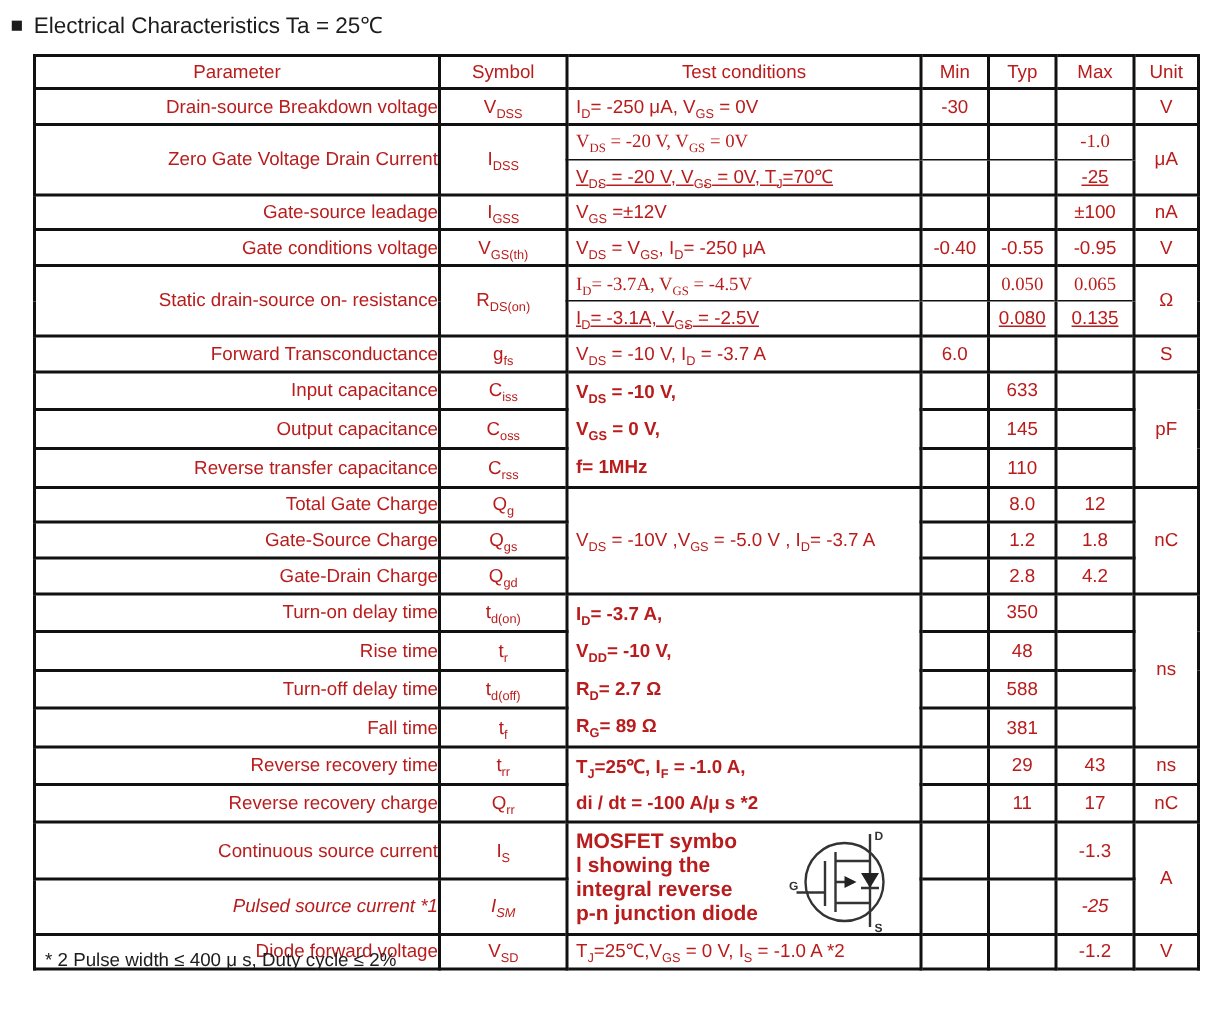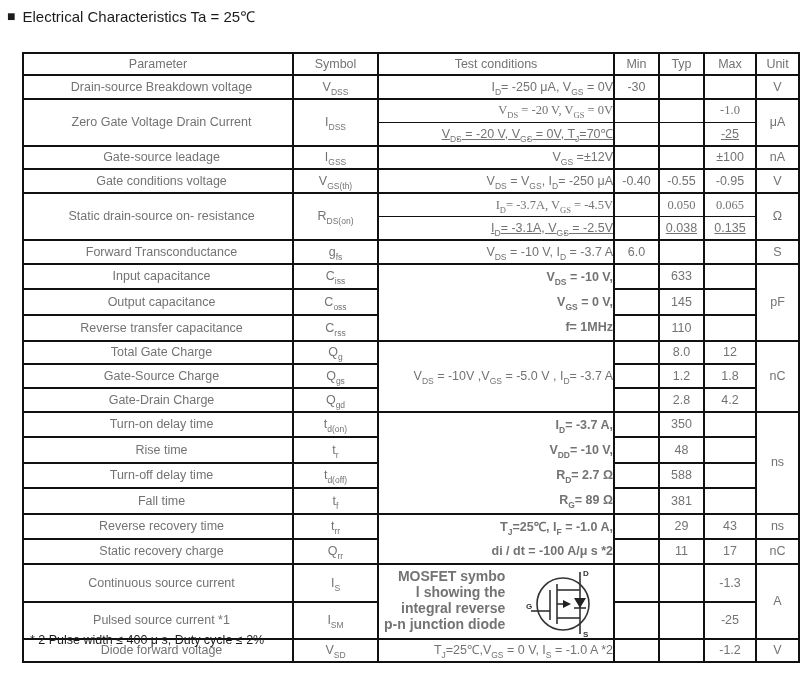--- a/index.html
+++ b/index.html
@@ -8,36 +8,36 @@
     font-family:"Liberation Sans",sans-serif;color:#1a1a1a;
     position:relative;overflow:hidden;
   }
   .title-row{
     position:absolute;left:7px;top:6px;
     display:flex;align-items:center;gap:7px;
     font-size:15px;color:#1c1c1c;
   }
   .bullet{font-size:14px;line-height:1;color:#1c1c1c;}
   table.spec{
-    position:absolute;left:22px;top:52px;width:776px;
+    position:absolute;left:22px;top:36px;width:776px;
     border-collapse:collapse;table-layout:fixed;
-    font-size:12.5px;color:#737373;
+    font-size:12.5px;color:#b91c1c;
   }
   th,td{
     border:2px solid #111;padding:0;overflow:hidden;
     vertical-align:middle;line-height:1.15;
   }
   th{font-weight:normal;font-size:12.5px;text-align:center;}
   tr{height:23.6px;}
   tr.hdr{height:22px;}
   tr.big1{height:38px;}
-  tr.big2{height:36px;}
+  tr.big2{height:36px;font-style:italic;}
   tr.last{height:23px;}
-  td.p{text-align:center;padding-left:7px;}
-  td.c{text-align:right;padding-left:5px;}
+  td.p{text-align:right;padding-left:7px;}
+  td.c{text-align:left;padding-left:5px;}
   td.s,td.n,td.u{text-align:center;}
   sub{font-size:8.5px;line-height:0;}
   
   td.tb{border-bottom-width:1px;font-family:Liberation Serif, serif;}
   tr.sub > td{border-top-width:1px;text-decoration:underline;}
   
   td.cml{vertical-align:top;font-weight:bold;}
   .ln3 div{height:25px;line-height:25px;}
   .ln4 div{height:25px;line-height:25px;}
   .ln2 div{height:24px;line-height:24px;}
@@ -129,21 +129,21 @@
       <td class="s" rowspan="2">R<sub>DS(on)</sub></td>
       <td class="c tb">I<sub>D</sub>= -3.7A, V<sub>GS</sub> = -4.5V</td>
       <td class="n tb"></td>
       <td class="n tb">0.050</td>
       <td class="n tb">0.065</td>
       <td class="u" rowspan="2">Ω</td>
     </tr>
     <tr class="sub">
       <td class="c">I<sub>D</sub>= -3.1A, V<sub>GS</sub> = -2.5V</td>
       <td class="n"></td>
-      <td class="n">0.038</td>
+      <td class="n">0.080</td>
       <td class="n">0.135</td>
     </tr>
 
     <tr>
       <td class="p">Forward Transconductance</td>
       <td class="s">g<sub>fs</sub></td>
       <td class="c">V<sub>DS</sub> = -10 V, I<sub>D</sub> = -3.7 A</td>
       <td class="n">6.0</td>
       <td class="n"></td>
       <td class="n"></td>
@@ -250,21 +250,21 @@
           <div>T<sub>J</sub>=25℃, I<sub>F</sub> = -1.0 A,</div>
           <div>di / dt = -100 A/μ s  *2</div>
         </div>
       </td>
       <td class="n"></td>
       <td class="n">29</td>
       <td class="n">43</td>
       <td class="u">ns</td>
     </tr>
     <tr>
-      <td class="p">Static recovery charge</td>
+      <td class="p">Reverse recovery charge</td>
       <td class="s">Q<sub>rr</sub></td>
       <td class="n"></td>
       <td class="n">11</td>
       <td class="n">17</td>
       <td class="u">nC</td>
     </tr>
 
     <tr class="big1">
       <td class="p">Continuous source current</td>
       <td class="s">I<sub>S</sub></td>

